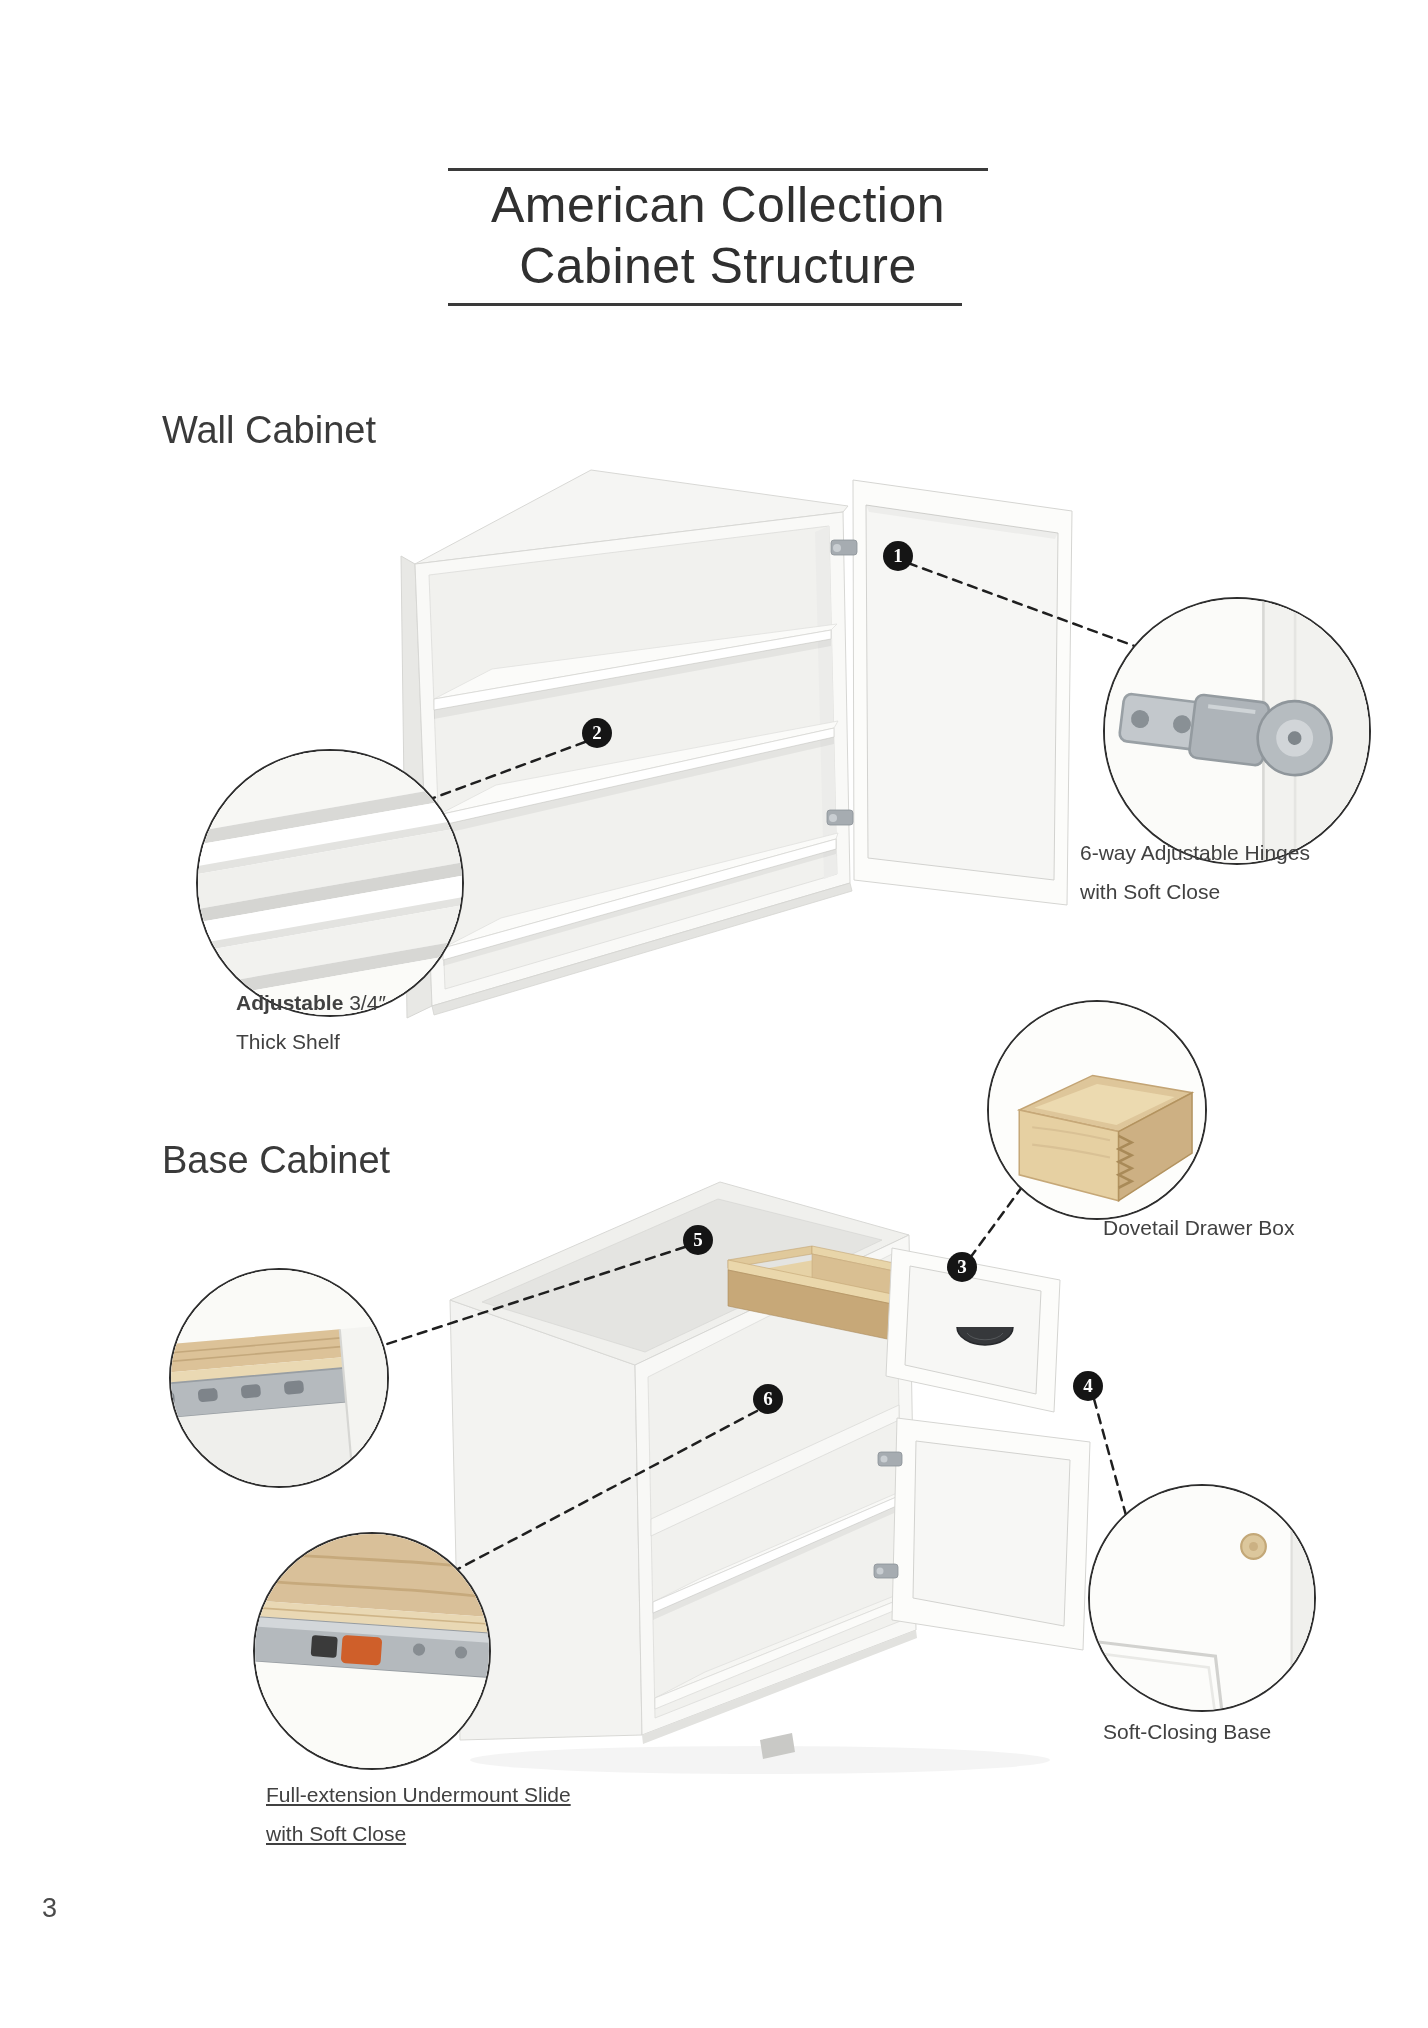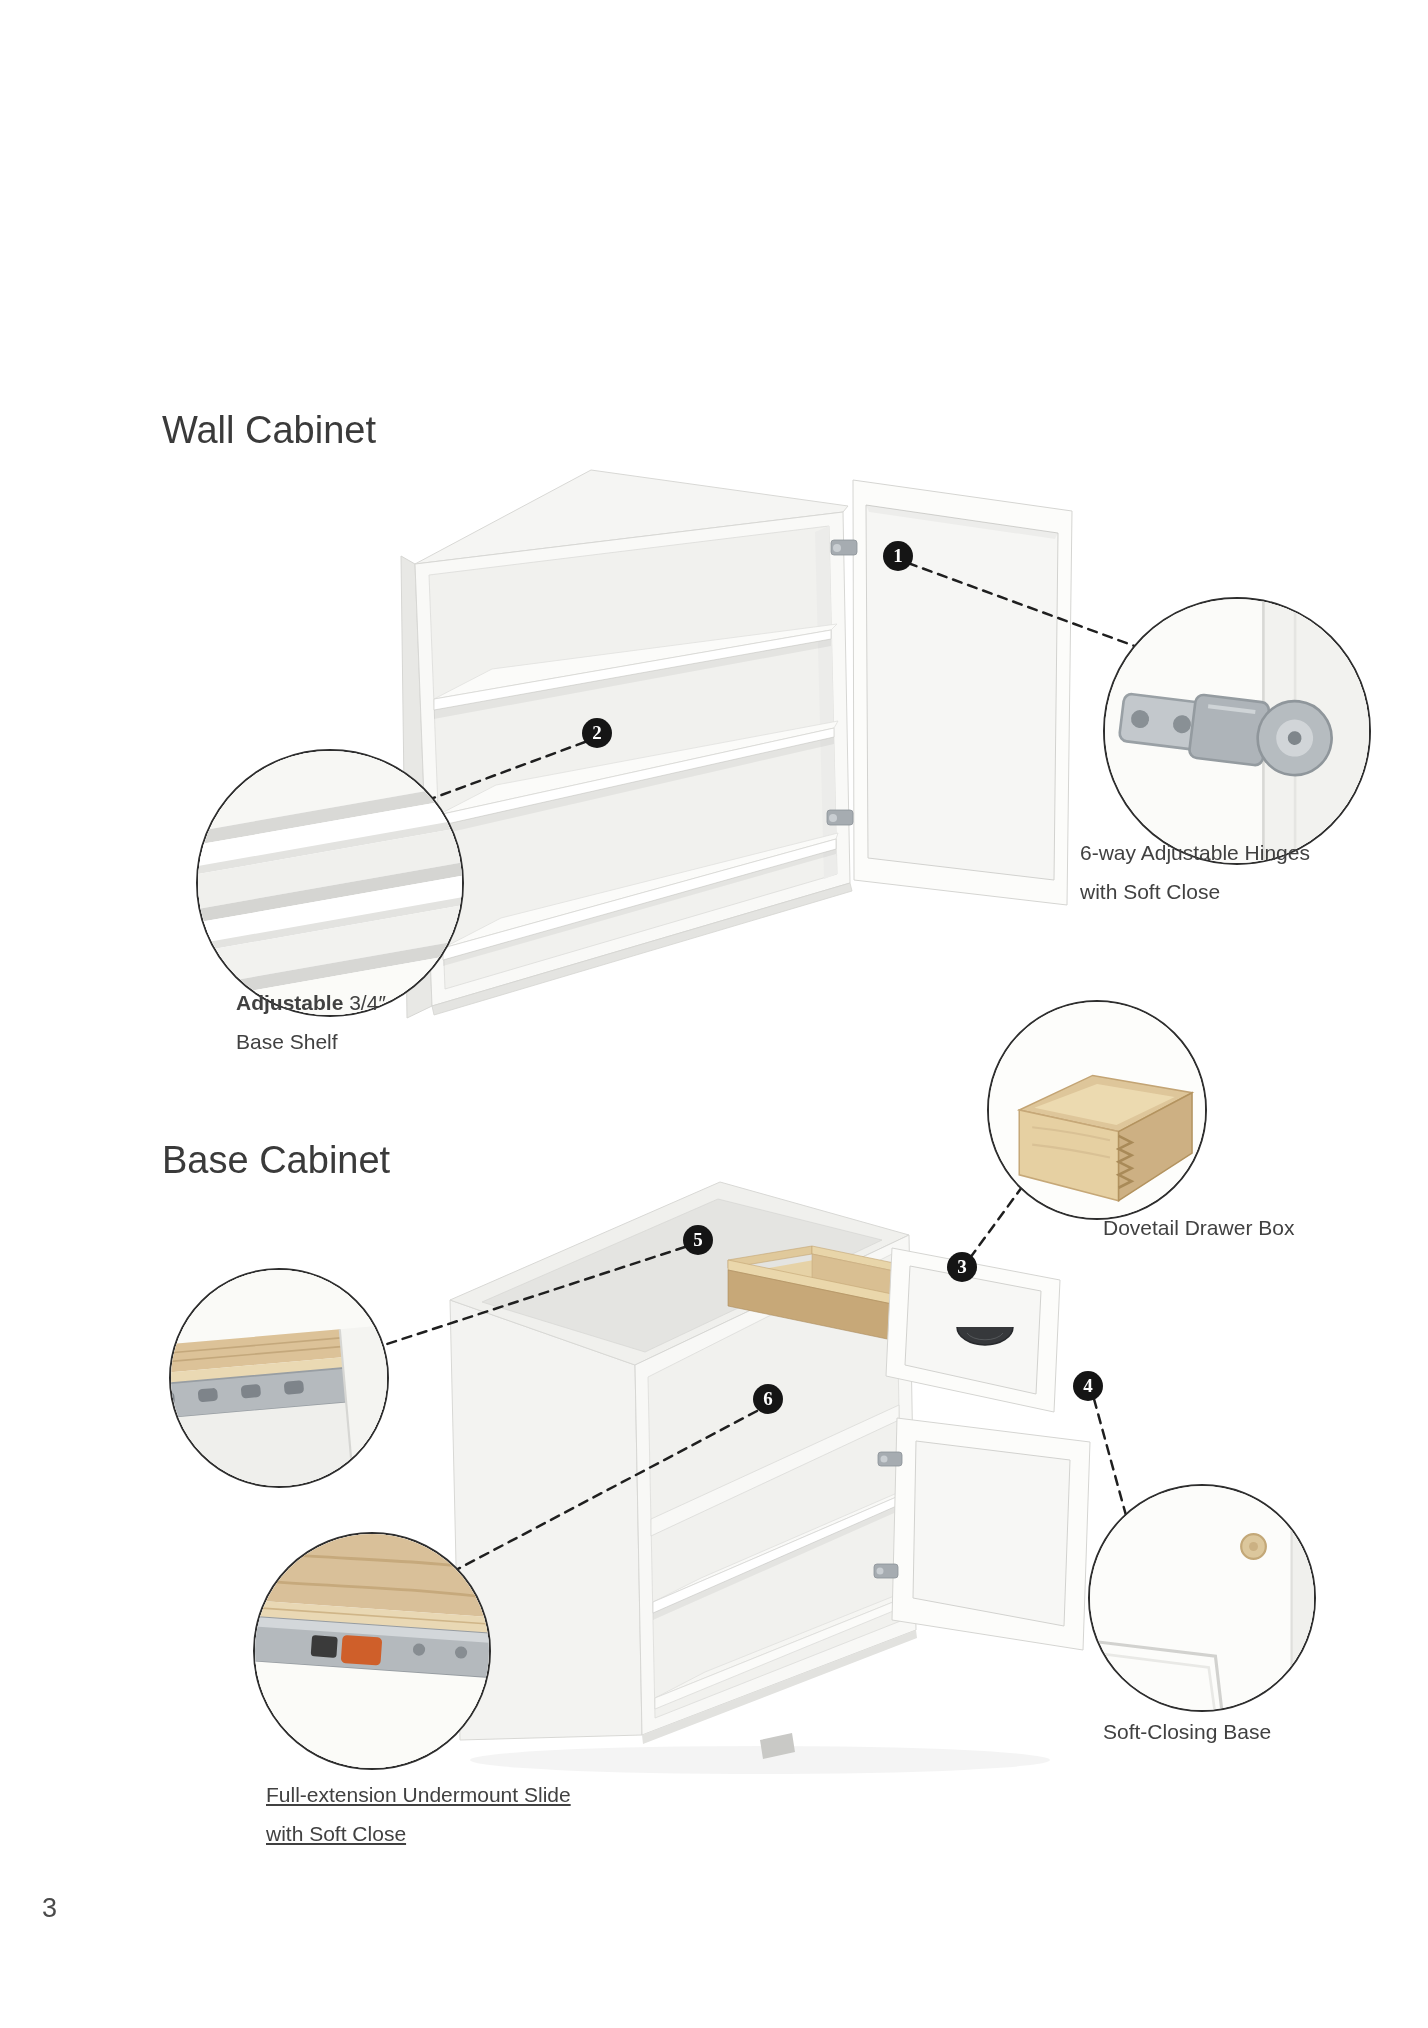--- a/index.html
+++ b/index.html
@@ -28,20 +28,26 @@
   }
   .caption{position:absolute;font-size:21px;line-height:39px;color:#414141;z-index:25;white-space:nowrap;}
   .caption .b{font-weight:700;}
   .page-number{position:absolute;left:42px;top:1893px;font-size:27px;color:#4a4a4a;z-index:25;}
 </style>
 </head>
 <body>
 
 <div class="page">
 
+  <header class="title-block">
+    <div class="rule rule-top"></div>
+    <div class="title-line">American Collection</div>
+    <div class="title-line">Cabinet Structure</div>
+    <div class="rule rule-bottom"></div>
+  </header>
 
   <h2 class="section-heading" style="left:149px;top:396px;">Wall Cabinet</h2>
   <h2 class="section-heading" style="left:149px;top:1126px;">Base Cabinet</h2>
 
   <svg class="illus" style="left:385px;top:460px;width:700px;height:610px;" viewBox="0 0 700 610">
     <g>
       <polygon points="16,96 30,104 47,546 22,558" fill="#e8e8e5" stroke="#d6d6d3" stroke-width="1"></polygon>
       <polygon points="30,104 206,10 463,46 458,52" fill="#f5f5f3" stroke="#d8d8d5" stroke-width="1"></polygon>
       <polygon points="30,104 458,52 465,423 47,546" fill="#f9f9f7" stroke="#d7d7d4" stroke-width="1"></polygon>
       <polygon points="47,546 465,423 467,431 49,555" fill="#e4e4e1" stroke="#d4d4d1" stroke-width="0.8"></polygon>
@@ -243,21 +249,21 @@
   <div class="badge" style="left:683px;top:1225px;">5</div>
   <div class="badge" style="left:753px;top:1384px;">6</div>
 
   <div class="caption" style="left:1080px;top:833px;">
     <div>6-way Adjustable Hinges</div>
     <div>with Soft Close</div>
   </div>
 
   <div class="caption" style="left:236px;top:983px;">
     <div><span class="b">Adjustable</span><span> 3/4″</span></div>
-    <div>Base Shelf</div>
+    <div>Thick Shelf</div>
   </div>
 
   <div class="caption" style="left:1103px;top:1208px;">Dovetail Drawer Box</div>
 
 
   <div class="caption" style="left:266px;top:1775px;text-decoration:underline;">
     <div>Full-extension Undermount Slide</div>
     <div>with Soft Close</div>
   </div>
 

